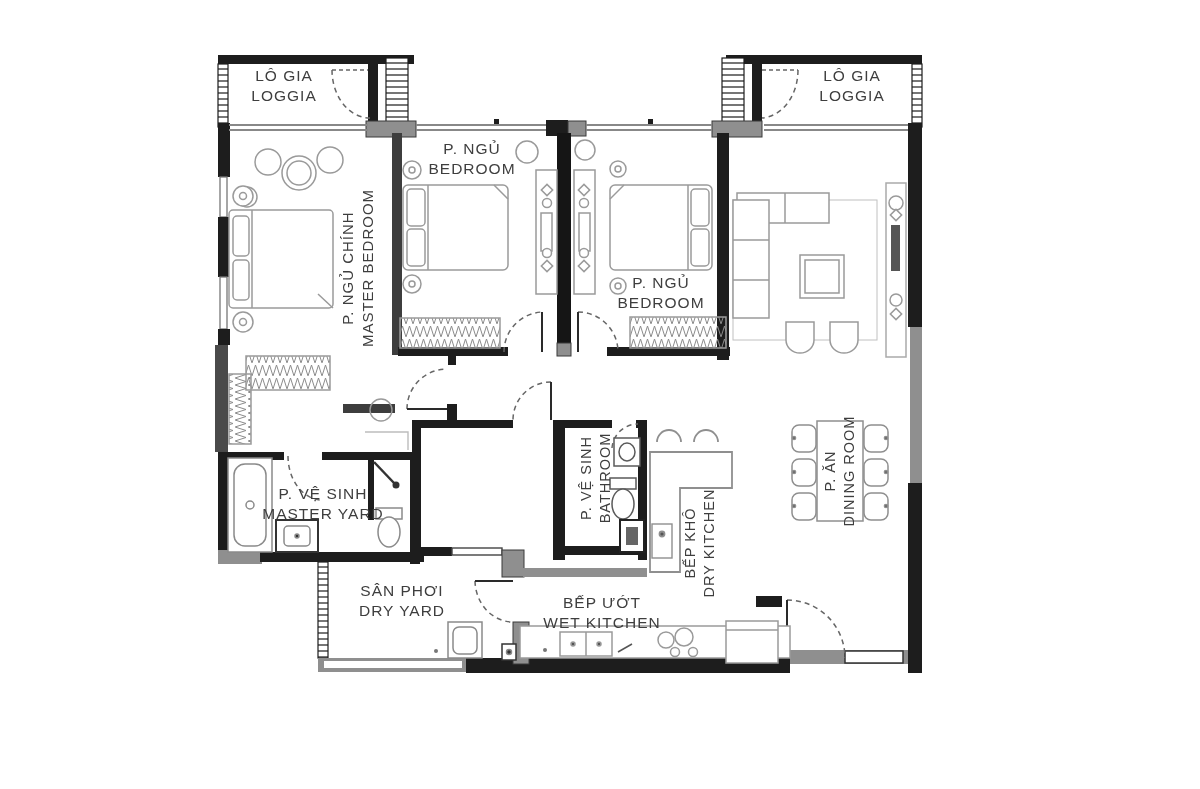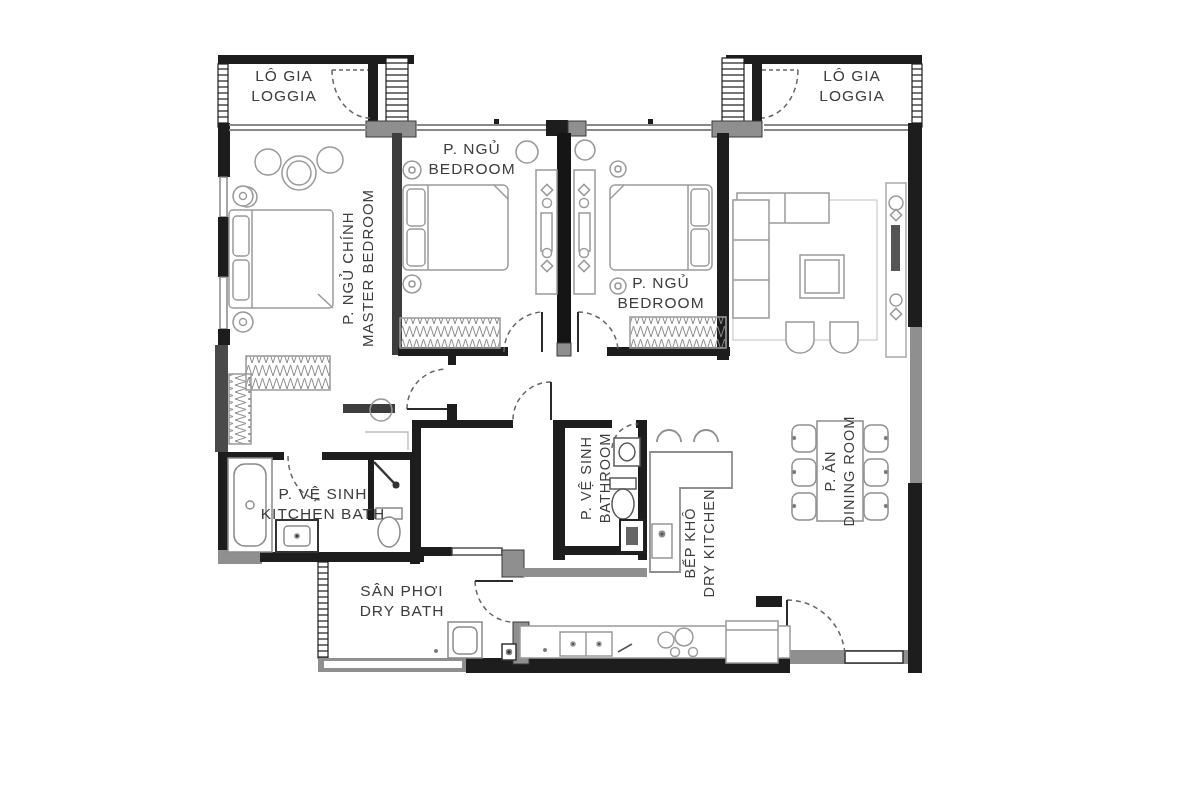--- a/index.html
+++ b/index.html
@@ -312,27 +312,31 @@
   <div class="lbl" style="left:661px;top:293px">
     <span>P. NGỦ</span>
       <span>BEDROOM</span>
   </div>
   <div class="lbl rot" style="left:596px;top:478px;font-size:14.5px">
     <span>P. VỆ SINH</span>
       <span>BATHROOM</span>
   </div>
   <div class="lbl" style="left:323px;top:504px">
     <span>P. VỆ SINH</span>
-      <span>KITCHEN BATH</span>
+      <span>MASTER YARD</span>
   </div>
   <div class="lbl rot" style="left:700px;top:543px;font-size:14.5px">
     <span>BẾP KHÔ</span>
       <span>DRY KITCHEN</span>
   </div>
   <div class="lbl rot" style="left:840px;top:471px;font-size:14.5px">
     <span>P. ĂN</span>
       <span>DINING ROOM</span>
   </div>
   <div class="lbl" style="left:402px;top:601px">
     <span>SÂN PHƠI</span>
-      <span>DRY BATH</span>
+      <span>DRY YARD</span>
+  </div>
+  <div class="lbl" style="left:602px;top:613px">
+    <span>BẾP ƯỚT</span>
+      <span>WET KITCHEN</span>
   </div>
 </div>
 
 </body></html>

